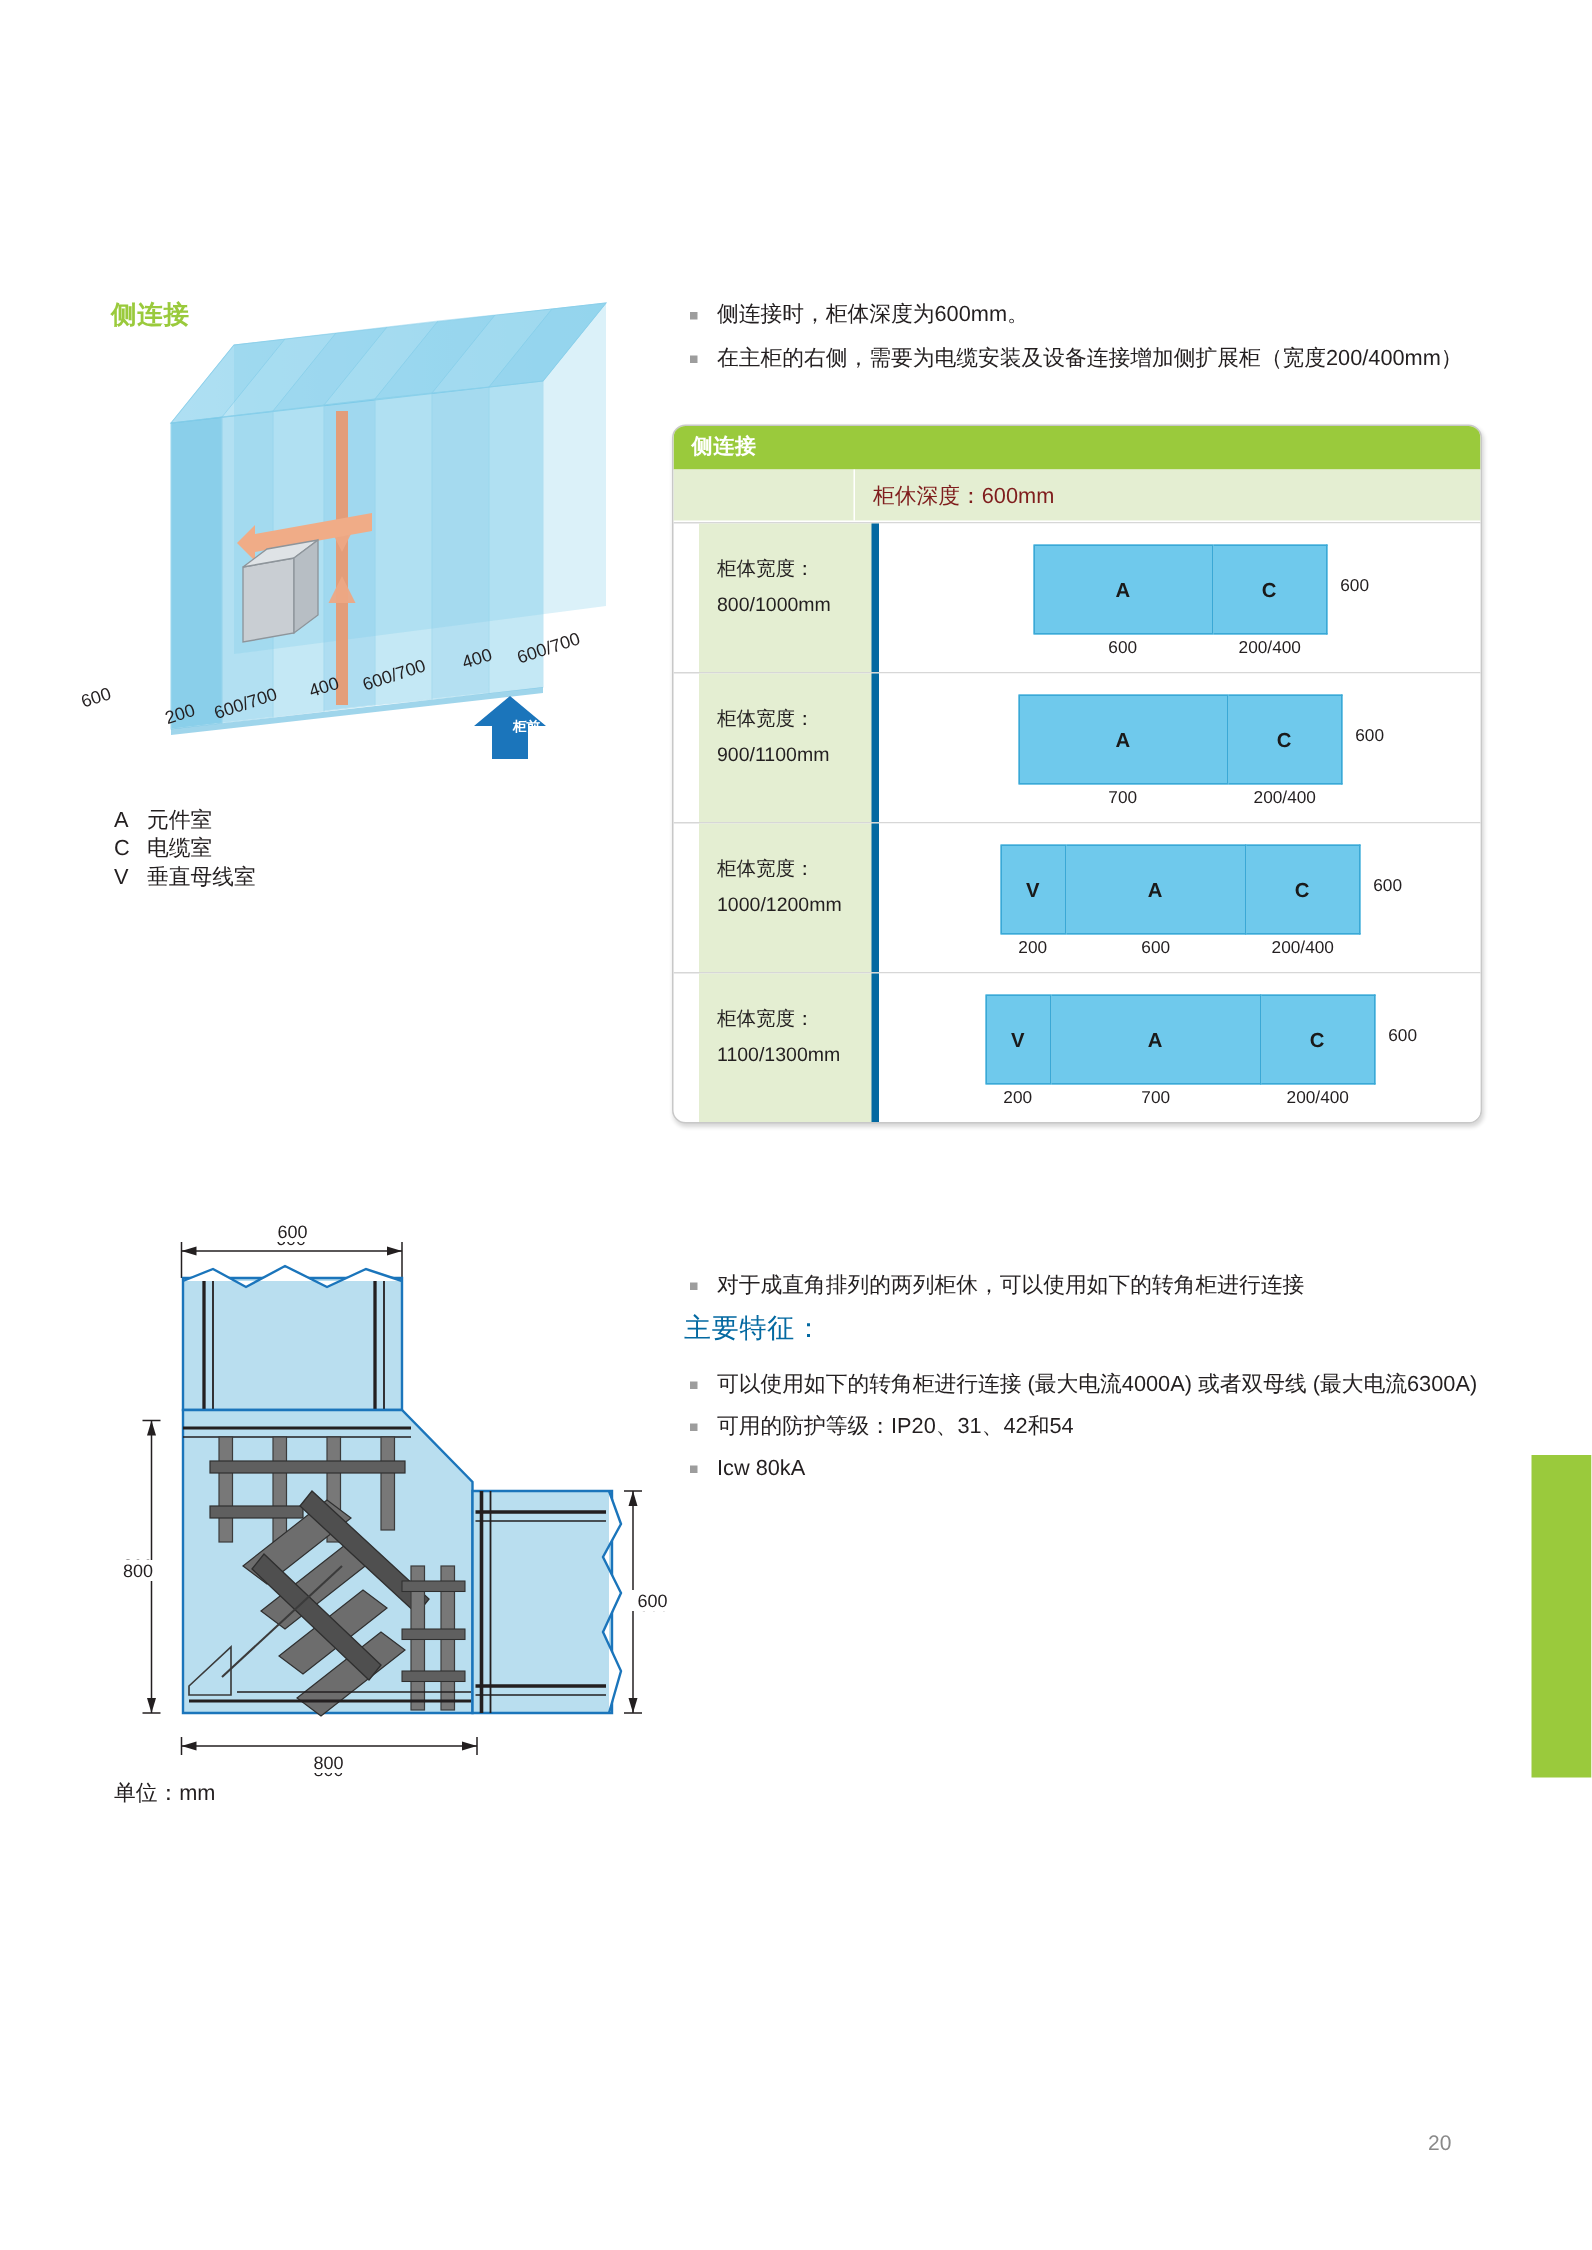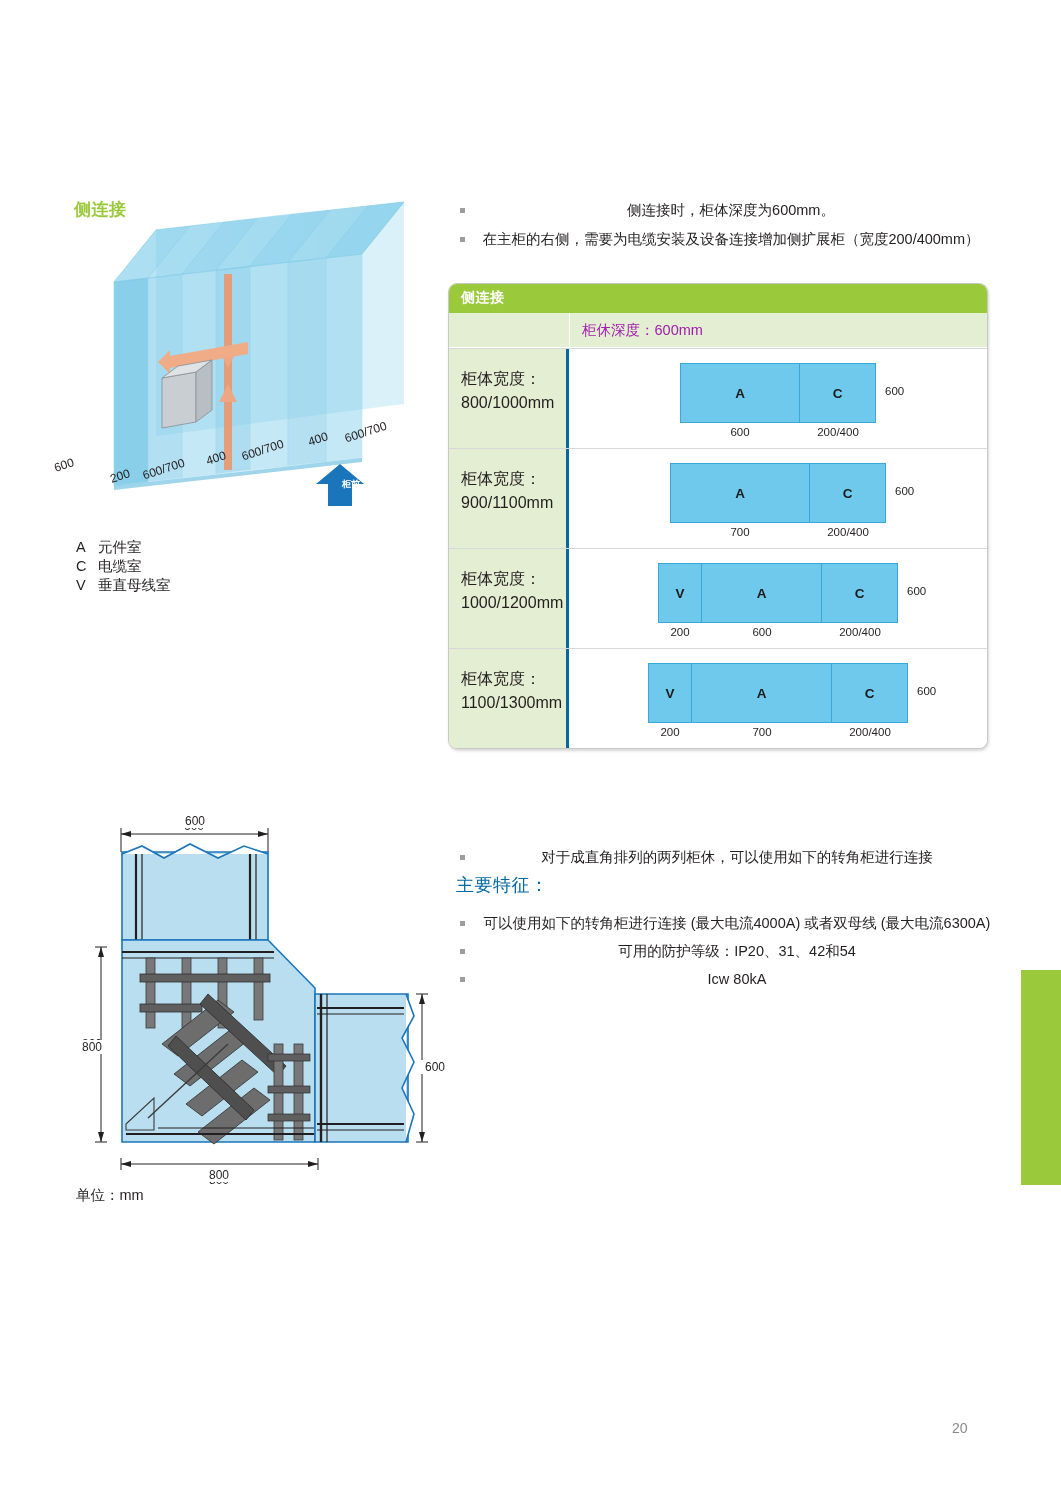--- a/index.html
+++ b/index.html
@@ -56,21 +56,20 @@
     left: 456px;
     top: 198px;
     width: 528px;
     font-size: 14.5px;
     line-height: 25px;
   }
   .bullet {
     position: relative;
     padding-left: 22px;
     margin-bottom: 4px;
-    text-align: center;
   }
   .bullet::before {
     content: "";
     position: absolute;
     left: 4px;
     top: 10px;
     width: 5px;
     height: 5px;
     background: #9d9d9d;
   }
@@ -101,34 +100,35 @@
   }
   #table-panel .subhead .lcell {
     width: 120px;
     min-height: 34px;
     border-right: 1px solid #ffffff;
   }
   #table-panel .subhead .rcell {
     flex: 1;
     font-size: 14.5px;
     padding: 8px 0 6px 12px;
-    color: #a21caf;
+    color: #7f1d1d;
   }
   .trow {
     display: flex;
     border-top: 1px solid #d7d7d7;
   }
   .trow .lcell {
     width: 120px;
     background: #E4EED2;
-    font-size: 16px;
+    font-size: 13px;
     line-height: 24px;
     padding: 18px 0 18px 12px;
     box-sizing: border-box;
-    border-right: 3px solid #0369a1;
+    border-right: 5px solid #0369a1;
+    margin-left: 17px;
   }
   .trow .rcell {
     flex: 1;
     background: #ffffff;
     position: relative;
     padding: 14px 0 10px 0;
     display: flex;
     justify-content: center;
   }
 

